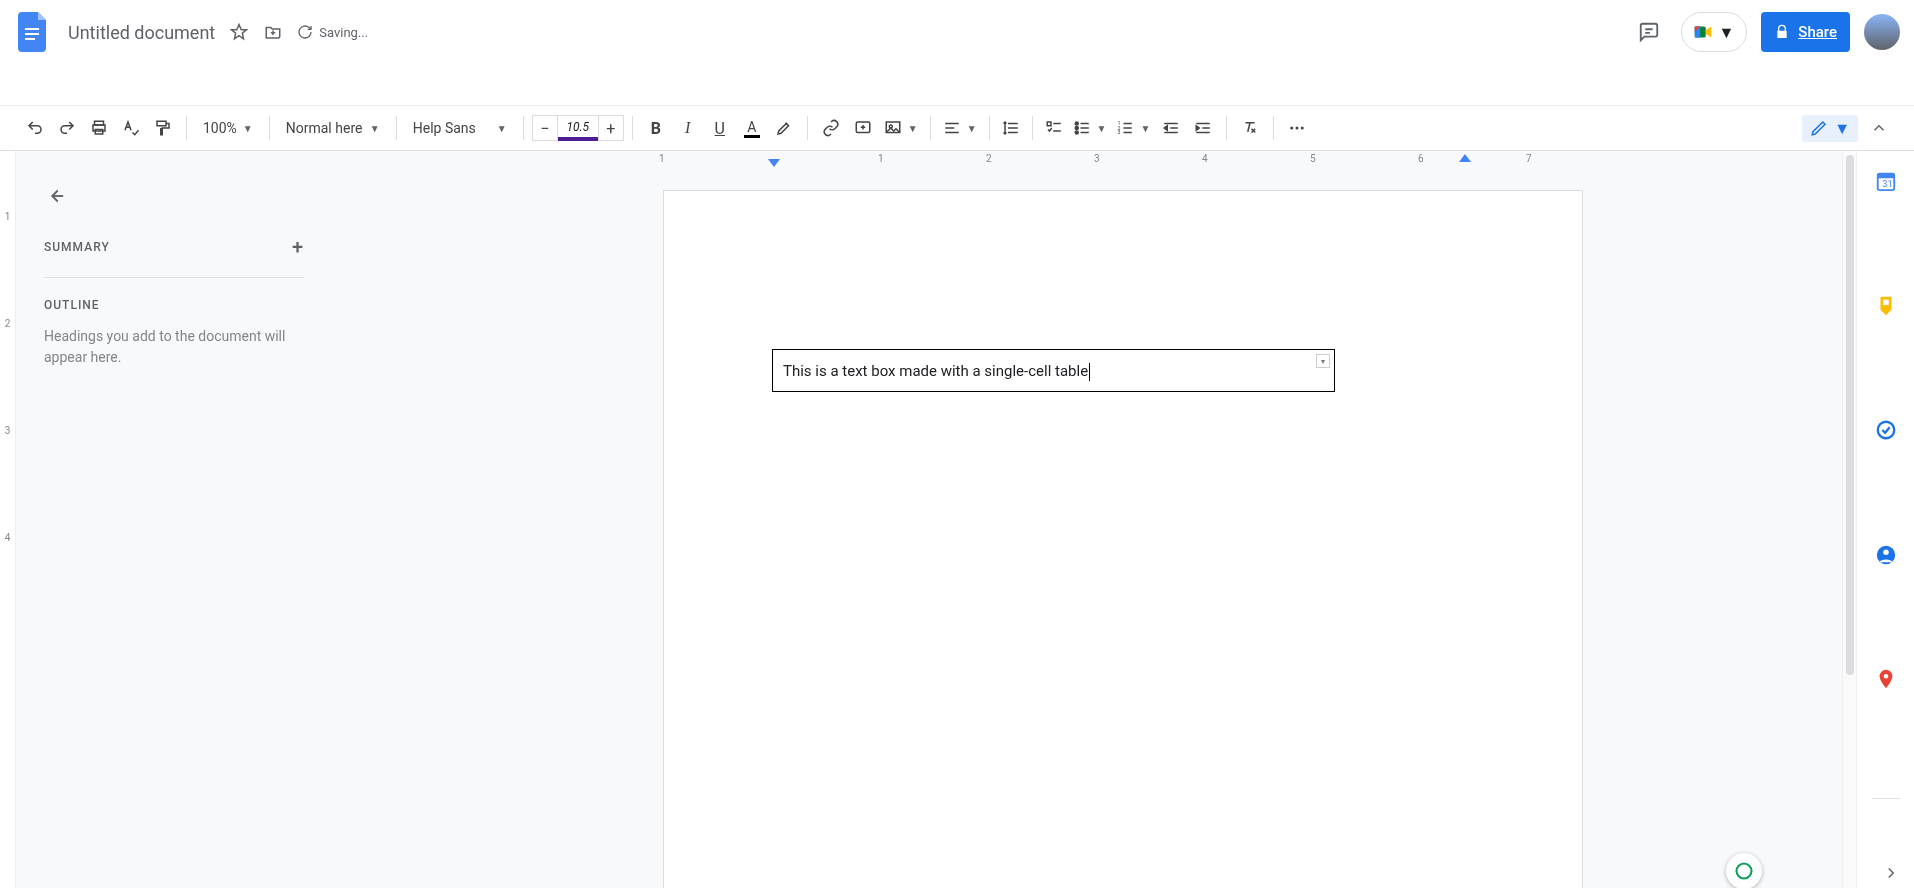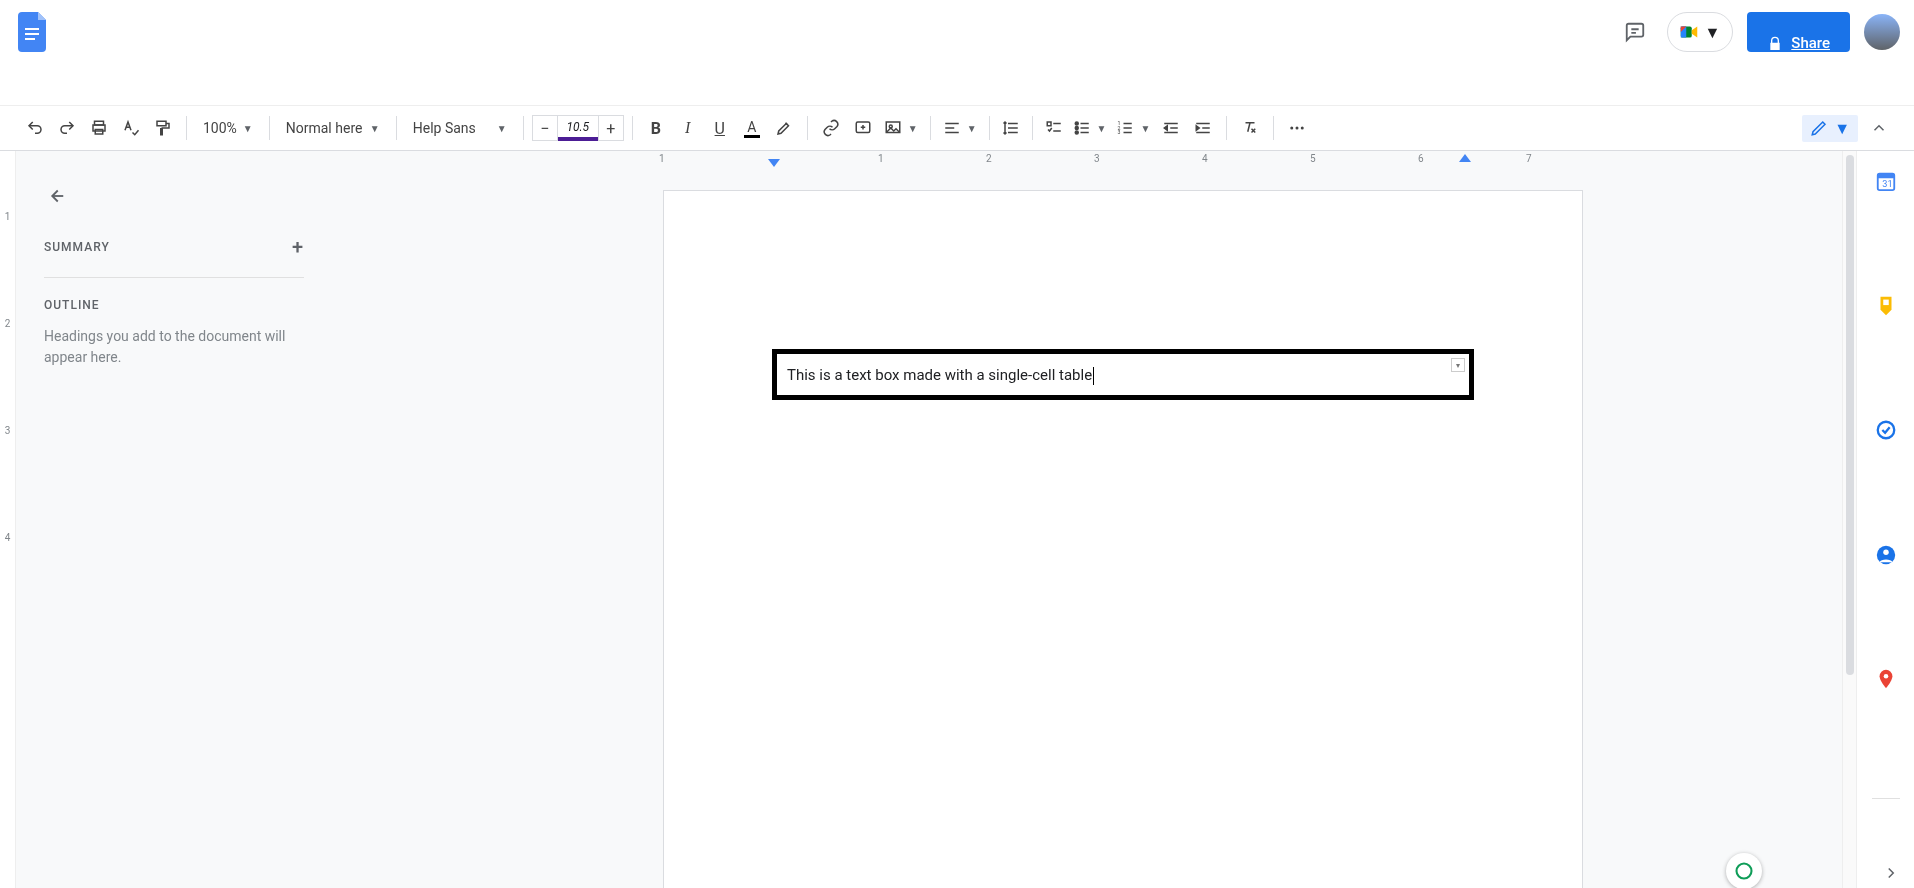--- a/index.html
+++ b/index.html
@@ -12,21 +12,21 @@
   .title-row { display:flex; align-items:center; gap:14px; height: 28px; }
   .doc-title { font-size: 18px; color:#5f6368; }
   .icon-btn { width: 20px; height: 20px; display:flex; align-items:center; justify-content:center; cursor:pointer; color:#5f6368; }
   .saving { font-size: 13px; color:#5f6368; display:flex; align-items:center; gap:6px; }
   .menu-row { display:flex; align-items:center; gap:0; height:30px; margin-top:2px; }
   .menu-item { padding: 4px 10px; font-size: 14px; color:#202124; cursor:pointer; border-radius:4px; }
   .last-edit { font-size: 14px; color:#5f6368; text-decoration: underline; margin-left: 18px; cursor:pointer; }
   .header-right { display:flex; align-items:center; gap:14px; margin-left:auto; }
   .comment-icon { width:36px; height:36px; display:flex; align-items:center; justify-content:center; cursor:pointer; color:#5f6368; border-radius:50%; }
   .meet-pill { display:flex; align-items:center; gap:4px; border:1px solid #dadce0; height:40px; border-radius:20px; padding:0 12px 0 10px; cursor:pointer; }
-  .share-btn { display:flex; align-items:flex-end; gap:8px; background:#1a73e8; color:#fff; border:none; height:40px; padding:0 20px; border-radius:4px; font-size:15px; font-weight:500; cursor:pointer;text-decoration:underline; }
+  .share-btn { display:flex; align-items:center; gap:8px; background:#1a73e8; color:#fff; border:none; height:40px; padding:0 13px; border-radius:4px; font-size:15px; font-weight:500; cursor:pointer;text-decoration:underline; }
   .avatar { width:36px; height:36px; border-radius:50%; background: linear-gradient(#8ab4f8,#5f6368); cursor:pointer; background-size:cover; }
 
   
   .toolbar { height:46px; border-top:1px solid #eee; border-bottom:1px solid #dadce0; display:flex; align-items:center; padding:0 20px; gap:2px;margin-top:41px; }
   .tb-btn { min-width:30px; height:30px; display:flex; align-items:center; justify-content:center; color:#444; cursor:pointer; border-radius:2px; }
   .tb-sep { width:1px; height:24px; background:#dadce0; margin:0 6px; }
   .tb-dd { display:flex; align-items:center; gap:6px; padding:0 8px; height:30px; cursor:pointer; font-size:14px; color:#444; }
   .tb-dd .caret { font-size:10px; color:#5f6368; }
   .fontsize-box { display:flex; align-items:center; }
   .fs-btn { width:26px; height:26px; display:flex; align-items:center; justify-content:center; border:1px solid #dadce0; cursor:pointer; font-size:16px; color:#444; }
@@ -46,21 +46,21 @@
   .canvas-area { flex:1; background:#f8f9fa; position:relative; overflow:hidden; display:flex; flex-direction:column; }
   .hruler { height:20px; background:#f8f9fa; font-size:10px; color:#80868b; position:relative; margin-left:0; }
   .hruler-track { position:absolute; left:332px; right:0; top:0; height:100%; display:flex; }
   .ruler-mark { position:absolute; top:2px; font-size:10px; color:#80868b; }
   .indent-marker { position:absolute; top:8px; width:0; height:0; border-left:6px solid transparent; border-right:6px solid transparent;}
   .indent-down { border-top:8px solid #4285f4; }
   .indent-up { border-bottom:8px solid #4285f4; top:3px;}
 
   .page-scroll { flex:1; overflow:auto; position:relative; }
   .page { width:918px; min-height:1200px; background:#fff; margin:20px 0 0 332px; box-shadow:0 0 0 1px #dadce0; padding:158px 108px 0 108px; }
-  .doc-table { border:5px solid #000000; width:702px; }
+  .doc-table { border:1px solid #000000; width:563px; }
   .doc-cell { padding:8px 8px; font-size:15px; font-family: "Open Sans", Arial, sans-serif; position:relative; }
   .cell-caret { position:absolute; right:2px; top:2px; width:14px; height:14px; border:1px solid #ccc; background:#fff; display:flex; align-items:center; justify-content:center; font-size:8px; color:#777; cursor:pointer;}
   .text-cursor { display:inline-block; width:1px; height:18px; background:#000; vertical-align:middle; margin-left:1px; animation: blink 1s step-end infinite;}
   @keyframes blink { 50% {opacity:0;} }
 
   .scrollbar-v { width:14px; background:#fafafa; border-left:1px solid #eee;}
   .scrollbar-thumb { width:8px; margin:4px auto 0; height:520px; background:#dadce0; border-radius:4px; }
 
   
   .siderail { width:58px; border-left:1px solid #eee; display:flex; flex-direction:column; align-items:center; padding-top:18px; gap:28px;justify-content:space-between; }
@@ -80,20 +80,41 @@
   <div class="docs-logo">
     <svg width="32" height="40" viewBox="0 0 32 40">
         <path fill="#4285f4" d="M4 0h16l8 8v28a4 4 0 0 1-4 4H4a4 4 0 0 1-4-4V4a4 4 0 0 1 4-4z"></path>
         <path fill="#a1c2fa" d="M20 0l8 8h-8z"></path>
         <rect x="7" y="16" width="14" height="2" fill="#fff"></rect>
         <rect x="7" y="21" width="14" height="2" fill="#fff"></rect>
         <rect x="7" y="26" width="10" height="2" fill="#fff"></rect>
       </svg>
   </div>
   <div class="title-area">
+    <div class="title-row">
+      <span class="doc-title">Untitled document</span>
+      <span class="icon-btn">
+          <svg width="18" height="18" viewBox="0 0 24 24" fill="none" stroke="#5f6368" stroke-width="2">
+            <path d="M12 2l3 7h7l-5.5 4.5L18 21l-6-4-6 4 1.5-7.5L2 9h7z"></path>
+          </svg>
+        </span>
+      <span class="icon-btn">
+          <svg width="18" height="18" viewBox="0 0 24 24" fill="none" stroke="#5f6368" stroke-width="2">
+            <path d="M3 6h6l2 2h10v10a2 2 0 0 1-2 2H3z"></path>
+            <path d="M12 10v6M9 13h6"></path>
+          </svg>
+        </span>
+      <span class="saving">
+        <svg width="16" height="16" viewBox="0 0 24 24" fill="none" stroke="#5f6368" stroke-width="2">
+            <path d="M21 12a9 9 0 1 1-3-6.7L21 8"></path>
+            <path d="M21 3v5h-5"></path>
+          </svg>
+        <span>Saving...</span>
+      </span>
+    </div>
   </div>
   <div class="header-right">
     <div class="comment-icon">
         <svg width="22" height="22" viewBox="0 0 24 24" fill="none" stroke="#5f6368" stroke-width="2">
           <path d="M21 15a2 2 0 0 1-2 2H7l-4 4V5a2 2 0 0 1 2-2h14a2 2 0 0 1 2 2z"></path>
           <path d="M8 9h8M8 13h5"></path>
         </svg>
       </div>
     <div class="meet-pill">
       <svg width="22" height="22" viewBox="0 0 24 24">

